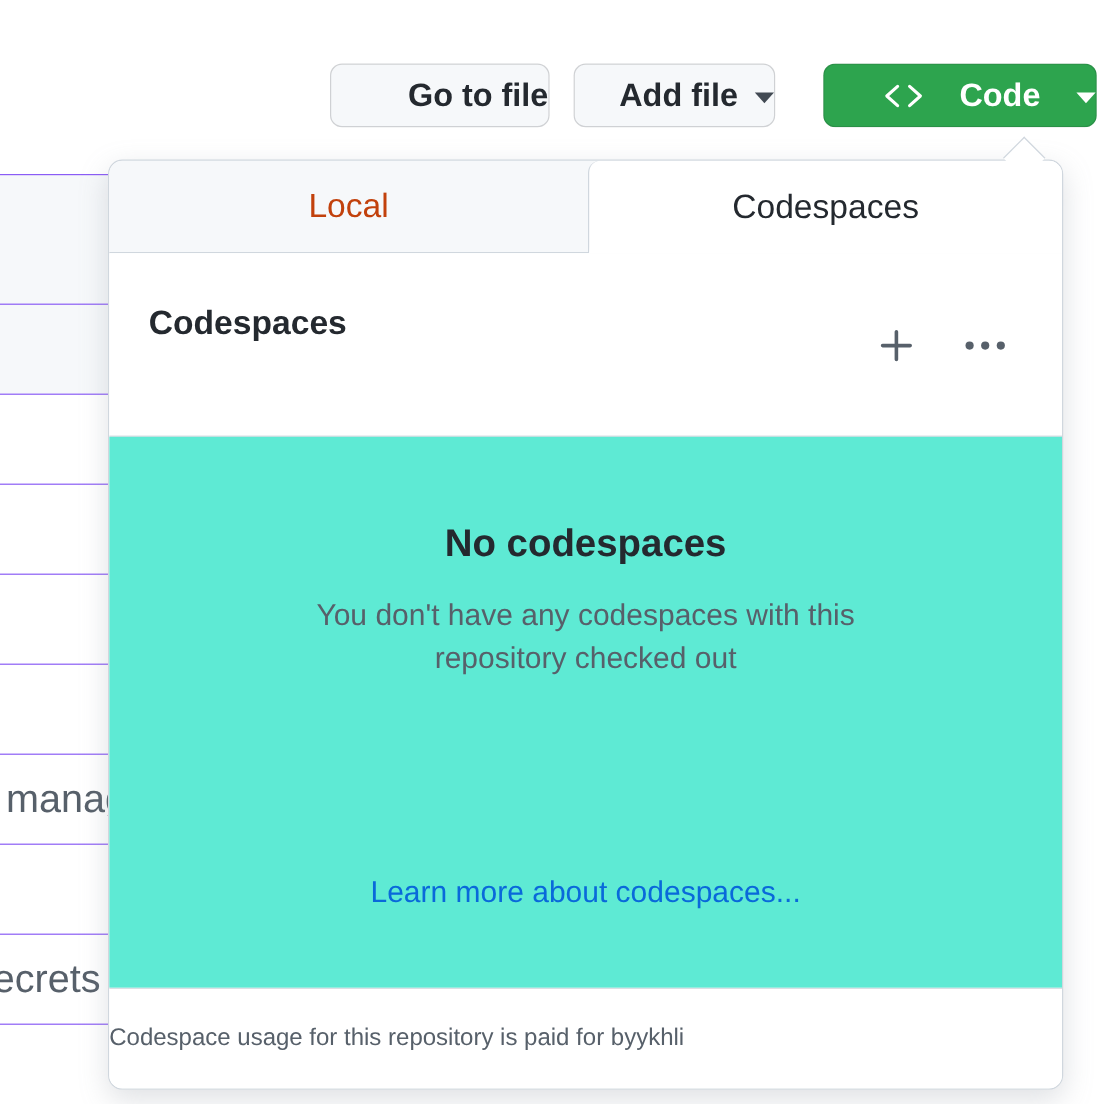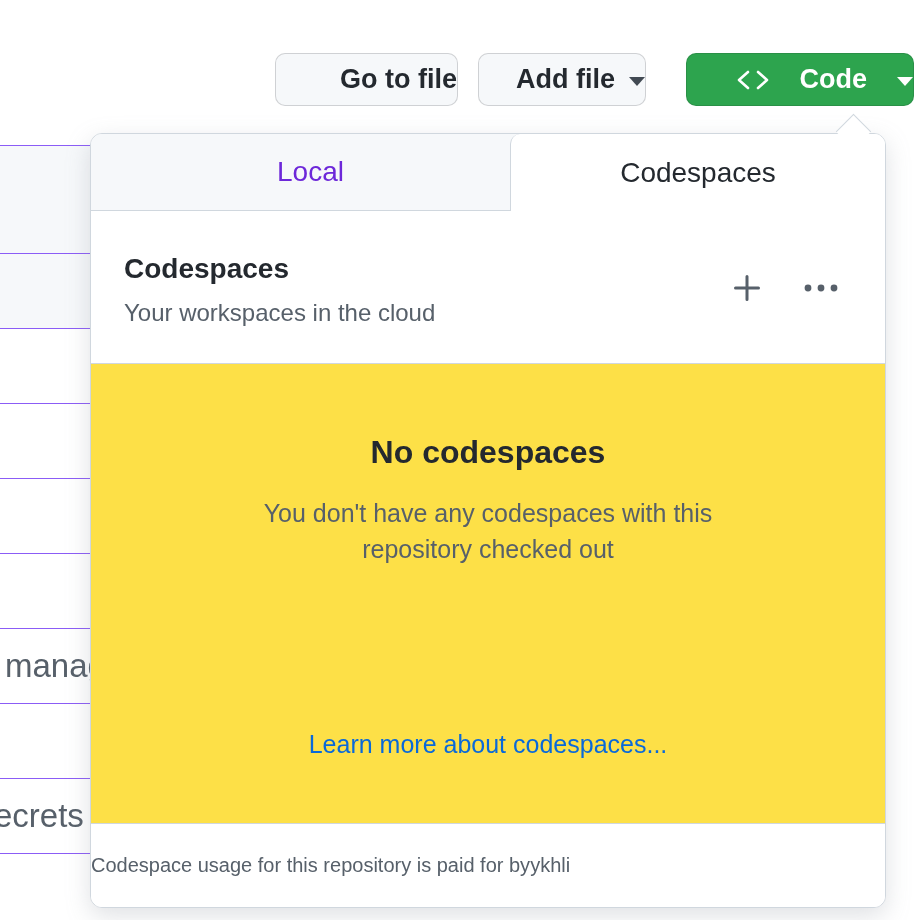--- a/index.html
+++ b/index.html
@@ -39,34 +39,34 @@
 
   
   .panel { position:absolute; left:90px; top:133px; width:796px; height:775px; box-sizing:border-box;
            background:#ffffff; border:1px solid #d0d7de; border-radius:12px;
            box-shadow:0 8px 24px rgba(140,149,159,0.28); overflow:hidden;
            display:flex; flex-direction:column; z-index:5; }
 
   .tabbar { flex:none; height:77px; box-sizing:border-box; background:#f6f8fa;
             border-bottom:1px solid #d0d7de; display:flex; }
   .tab { display:flex; align-items:center; justify-content:center; font-size:28px; cursor:pointer; }
-  .tab-local { width:399px; color:#6d28d9;padding-left:20px; }
+  .tab-local { width:399px; color:#c2410c; }
   .tab-codespaces { flex:1; background:#ffffff; border-left:1px solid #d0d7de;
                     border-top-left-radius:10px; margin-bottom:-1px; color:#24292f; }
 
   .panel-header { flex:none; height:153px; box-sizing:border-box; border-bottom:1px solid #d0d7de;
                   position:relative; background:#ffffff; }
   .panel-title { position:absolute; left:33px; top:42px; font-size:28px; font-weight:700; }
   .panel-subtitle { position:absolute; left:33px; top:88px; font-size:24px; color:#57606a; }
   .icon-btn { position:absolute; width:44px; height:44px; top:55px; display:flex; align-items:center;
               justify-content:center; background:transparent; border:none; padding:0; cursor:pointer; }
   .icon-btn.plus { left:634px; }
   .icon-btn.kebab { left:708px; }
 
-  .panel-content { flex:1; position:relative; background:#fde047;padding-left:28px; }
+  .panel-content { flex:1; position:relative; background:#5eead4;padding-left:28px; }
   .empty-title { position:absolute; top:70px; left:0; right:0; text-align:center;
                  font-size:32px; font-weight:700; }
   .empty-desc { position:absolute; top:131px; left:148px; right:148px; text-align:center;
                 font-size:25px; line-height:36px; color:#57606a; }
   .create-btn { position:absolute; left:190px; top:250px; width:418px; height:62px; box-sizing:border-box;
                 border-radius:10px; background:#2da44e; border:1px solid rgba(27,31,36,0.15);
                 color:#ffffff; font-size:28px; font-weight:600; font-family:inherit;
                 display:flex; align-items:center; justify-content:center; cursor:pointer; }
   .learn-link { position:absolute; top:366px; left:0; right:0; text-align:center;
                 font-size:25px; color:#0969da; cursor:pointer; text-decoration:none; }
@@ -137,21 +137,20 @@
     <div class="tab tab-local">
       <span>Local</span>
     </div>
     <div class="tab tab-codespaces">
       <span>Codespaces</span>
     </div>
   </div>
 
   <div class="panel-header">
     <div class="panel-title">Codespaces</div>
-    <div class="panel-subtitle">Your workspaces in the cloud</div>
     <button class="icon-btn plus">
       <svg width="32" height="32" viewBox="0 0 32 32">
         <path d="M16 4.5 V27.5 M4.5 16 H27.5" stroke="#57606a" stroke-width="3" stroke-linecap="round" fill="none"></path>
       </svg>
     </button>
     <button class="icon-btn kebab">
       <svg width="34" height="8" viewBox="0 0 34 8">
         <circle cx="4" cy="4" r="3.4" fill="#57606a"></circle>
         <circle cx="17" cy="4" r="3.4" fill="#57606a"></circle>
         <circle cx="30" cy="4" r="3.4" fill="#57606a"></circle>

